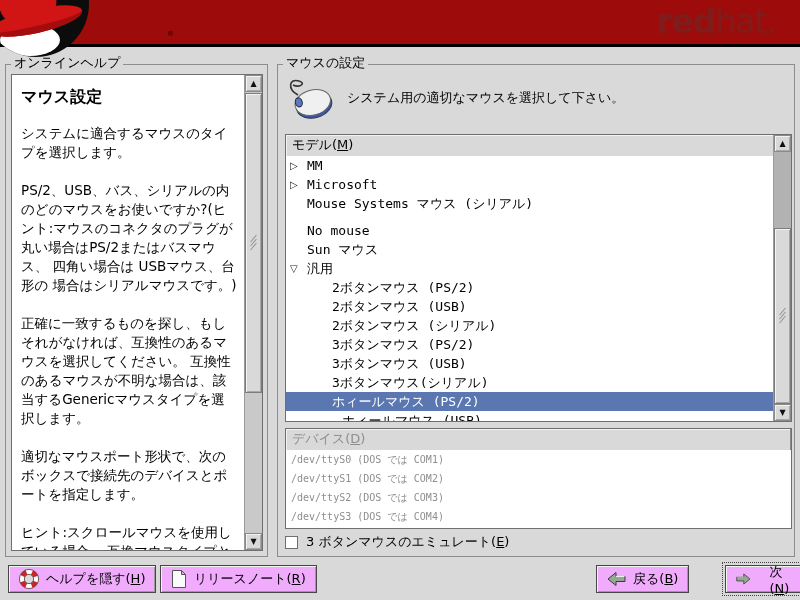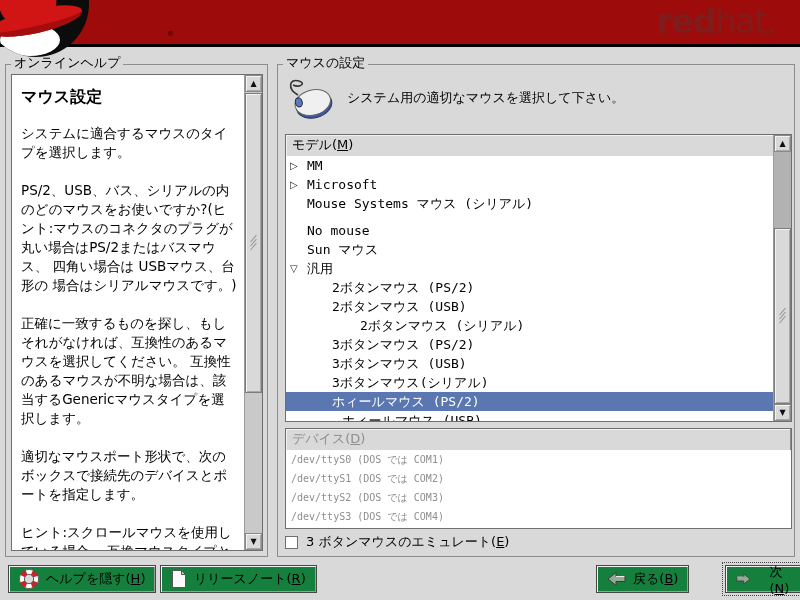--- a/index.html
+++ b/index.html
@@ -69,21 +69,21 @@
 
   
   .checkbox-row{position:absolute;left:7px;top:468px;display:flex;align-items:center;gap:8px;font-size:13px;}
   .checkbox{width:13px;height:13px;background:#fff;border:1px solid #6f6f6f;box-sizing:border-box;}
 
   
   .mn{text-decoration:underline;}
 
   
   .btn{position:absolute;top:565px;height:28px;display:flex;align-items:center;gap:7px;
-       padding:0 10px;box-sizing:border-box;background:#15803d;border:1px solid #464646;
+       padding:0 10px;box-sizing:border-box;background:#f0abfc;border:1px solid #464646;
        box-shadow:inset 1px 1px 0 #f2f2f2, inset -1px -1px 0 #9b9b9b;
        font-size:13px;cursor:default;}
   .btn.default-focus{outline:1px dotted #444;outline-offset:2px;margin-left:22px;}
   #btn-hide-help{left:8px;}
   #btn-release-notes{left:160px;}
   #btn-back{left:596px;}
   #btn-next{left:703px;padding-right:14px;}
   .btn .gap{width:6px;}
 </style>
 </head>
@@ -180,21 +180,21 @@
           <span>汎用</span>
         </div>
         <div class="tree-row" style="padding-left: 29px;">
           <span class="expander"></span>
           <span>2ボタンマウス (PS/2)</span>
         </div>
         <div class="tree-row" style="padding-left: 29px;">
           <span class="expander"></span>
           <span>2ボタンマウス (USB)</span>
         </div>
-        <div class="tree-row" style="padding-left: 29px; margin-left: 28px;">
+        <div class="tree-row" style="padding-left: 29px;">
           <span class="expander"></span>
           <span>2ボタンマウス (シリアル)</span>
         </div>
         <div class="tree-row" style="padding-left: 29px;">
           <span class="expander"></span>
           <span>3ボタンマウス (PS/2)</span>
         </div>
         <div class="tree-row" style="padding-left: 29px;">
           <span class="expander"></span>
           <span>3ボタンマウス (USB)</span>

